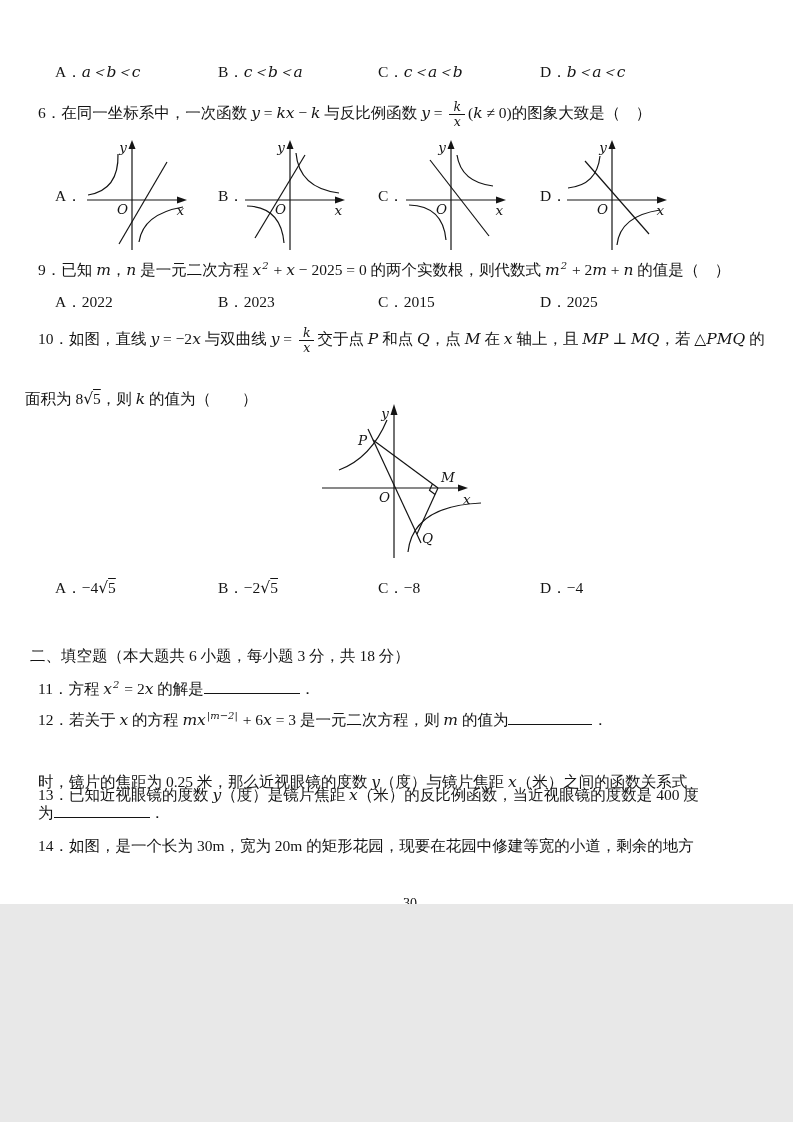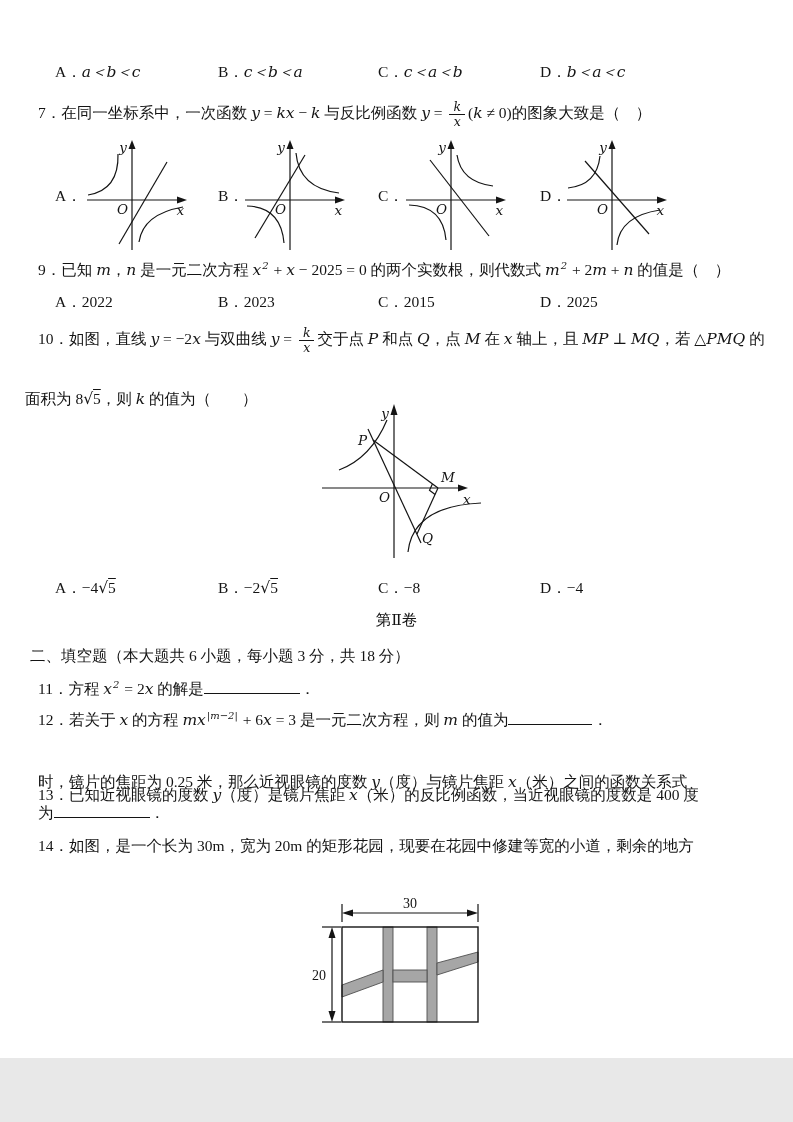--- a/index.html
+++ b/index.html
@@ -1,16 +1,16 @@
 <!DOCTYPE html>
 <html><head>
 <meta charset="utf-8">
 <style>
   html,body{margin:0;padding:0;background:#e8e8e8;}
-  .page{position:relative;width:793px;height:1058px;margin:0 auto;background:#ffffff;
+  .page{position:relative;width:793px;height:904px;margin:0 auto;background:#ffffff;
         color:#141414;font-family:"Liberation Serif","DejaVu Serif",serif;font-size:15.5px;overflow:hidden;}
   .abs{position:absolute;white-space:nowrap;}
   .cn{font-family:"Liberation Serif","DejaVu Serif",serif;font-style:normal;}
   .m{font-family:"DejaVu Serif",serif;font-style:italic;}
   .sup{font-family:"DejaVu Serif",serif;font-style:italic;font-size:10px;position:relative;top:-6px;margin:0 1px;}
   .sqrt{font-family:"DejaVu Sans",sans-serif;font-style:normal;}
   .rad{font-family:"Liberation Serif",serif;text-decoration:overline;}
   .blank{display:inline-block;border-bottom:1px solid #141414;height:15px;}
   .frac{display:inline-flex;flex-direction:column;align-items:center;vertical-align:middle;
         font-family:"DejaVu Serif",serif;font-style:italic;font-size:12.5px;line-height:1.15;margin:0 3px;}
@@ -34,21 +34,21 @@
 
 <div class="page">
 
   <div class="abs" style="top:62px;left:0;width:100%;">
     <span class="optcell o1"><span class="cn">A．</span><span class="m">a＜b＜c</span></span>
     <span class="optcell o2"><span class="cn">B．</span><span class="m">c＜b＜a</span></span>
     <span class="optcell o3"><span class="cn">C．</span><span class="m">c＜a＜b</span></span>
     <span class="optcell o4"><span class="cn">D．</span><span class="m">b＜a＜c</span></span>
   </div>
 
-  <div class="abs" style="top:100px;left:38px;"><span class="cn">7．在同一坐标系中，一次函数 </span><span class="m">y</span><span class="cn"> = </span><span class="m">kx</span><span class="cn"> − </span><span class="m">k</span><span class="cn"> 与反比例函数 </span><span class="m">y</span><span class="cn"> = </span><span class="frac">
+  <div class="abs" style="top:100px;left:38px;"><span class="cn">6．在同一坐标系中，一次函数 </span><span class="m">y</span><span class="cn"> = </span><span class="m">kx</span><span class="cn"> − </span><span class="m">k</span><span class="cn"> 与反比例函数 </span><span class="m">y</span><span class="cn"> = </span><span class="frac">
         <span class="fnum">k</span>
         <span class="fden">x</span>
       </span><span class="cn">(</span><span class="m">k</span><span class="cn"> ≠ 0)</span><span class="cn">的图象大致是（　）</span></div>
 
   <div>
     <span class="glabel" style="left:55px;top:186px;">A．</span>
     <svg style="left:85px;top:138px;" width="107" height="115">
       <line class="stroke" x1="47" y1="8" x2="47" y2="112"></line>
       <polygon class="fillb" points="47,2 43.5,11 50.5,11"></polygon>
       <line class="stroke" x1="2" y1="62" x2="96" y2="62"></line>
@@ -137,21 +137,20 @@
     <text class="svgm" x="107" y="143">Q</text>
   </svg>
 
   <div class="abs" style="top:578px;left:0;width:100%;">
     <span class="optcell o1"><span class="cn">A．−4</span><span class="sqrt">√</span><span class="rad">5</span></span>
     <span class="optcell o2"><span class="cn">B．−2</span><span class="sqrt">√</span><span class="rad">5</span></span>
     <span class="optcell o3"><span class="cn">C．−8</span></span>
     <span class="optcell o4"><span class="cn">D．−4</span></span>
   </div>
 
-  <div class="abs center" style="top:610px;">第Ⅱ卷</div>
   <div class="abs" style="top:646px;left:30px;">二、填空题（本大题共 6 小题，每小题 3 分，共 18 分）</div>
 
   <div class="abs" style="top:678px;left:38px;"><span class="cn">11．方程 </span><span class="m">x</span><span class="sup">2</span><span class="cn"> = 2</span><span class="m">x</span><span class="cn"> 的解是</span><span class="blank" style="width: 96px;"></span><span class="cn">．</span></div>
   <div class="abs" style="top:709px;left:38px;"><span class="cn">12．若关于 </span><span class="m">x</span><span class="cn"> 的方程 </span><span class="m">mx</span><span class="sup">|m−2|</span><span class="cn"> + 6</span><span class="m">x</span><span class="cn"> = 3 是一元二次方程，则 </span><span class="m">m</span><span class="cn"> 的值为</span><span class="blank" style="width: 84px;"></span><span class="cn">．</span></div>
   <div class="abs" style="top:785px;left:38px;"><span class="cn">13．已知近视眼镜的度数 </span><span class="m">y</span><span class="cn">（度）是镜片焦距 </span><span class="m">x</span><span class="cn">（米）的反比例函数，当近视眼镜的度数是 400 度</span></div>
   <div class="abs" style="top:772px;left:38px;"><span class="cn">时，镜片的焦距为 0.25 米，那么近视眼镜的度数 </span><span class="m">y</span><span class="cn">（度）与镜片焦距 </span><span class="m">x</span><span class="cn">（米）之间的函数关系式</span></div>
   <div class="abs" style="top:802px;left:38px;"><span class="cn">为</span><span class="blank" style="width: 96px;"></span><span class="cn">．</span></div>
 
   <div class="abs" style="top:836px;left:38px;"><span class="cn">14．如图，是一个长为 30m，宽为 20m 的矩形花园，现要在花园中修建等宽的小道，剩余的地方</span></div>
 

